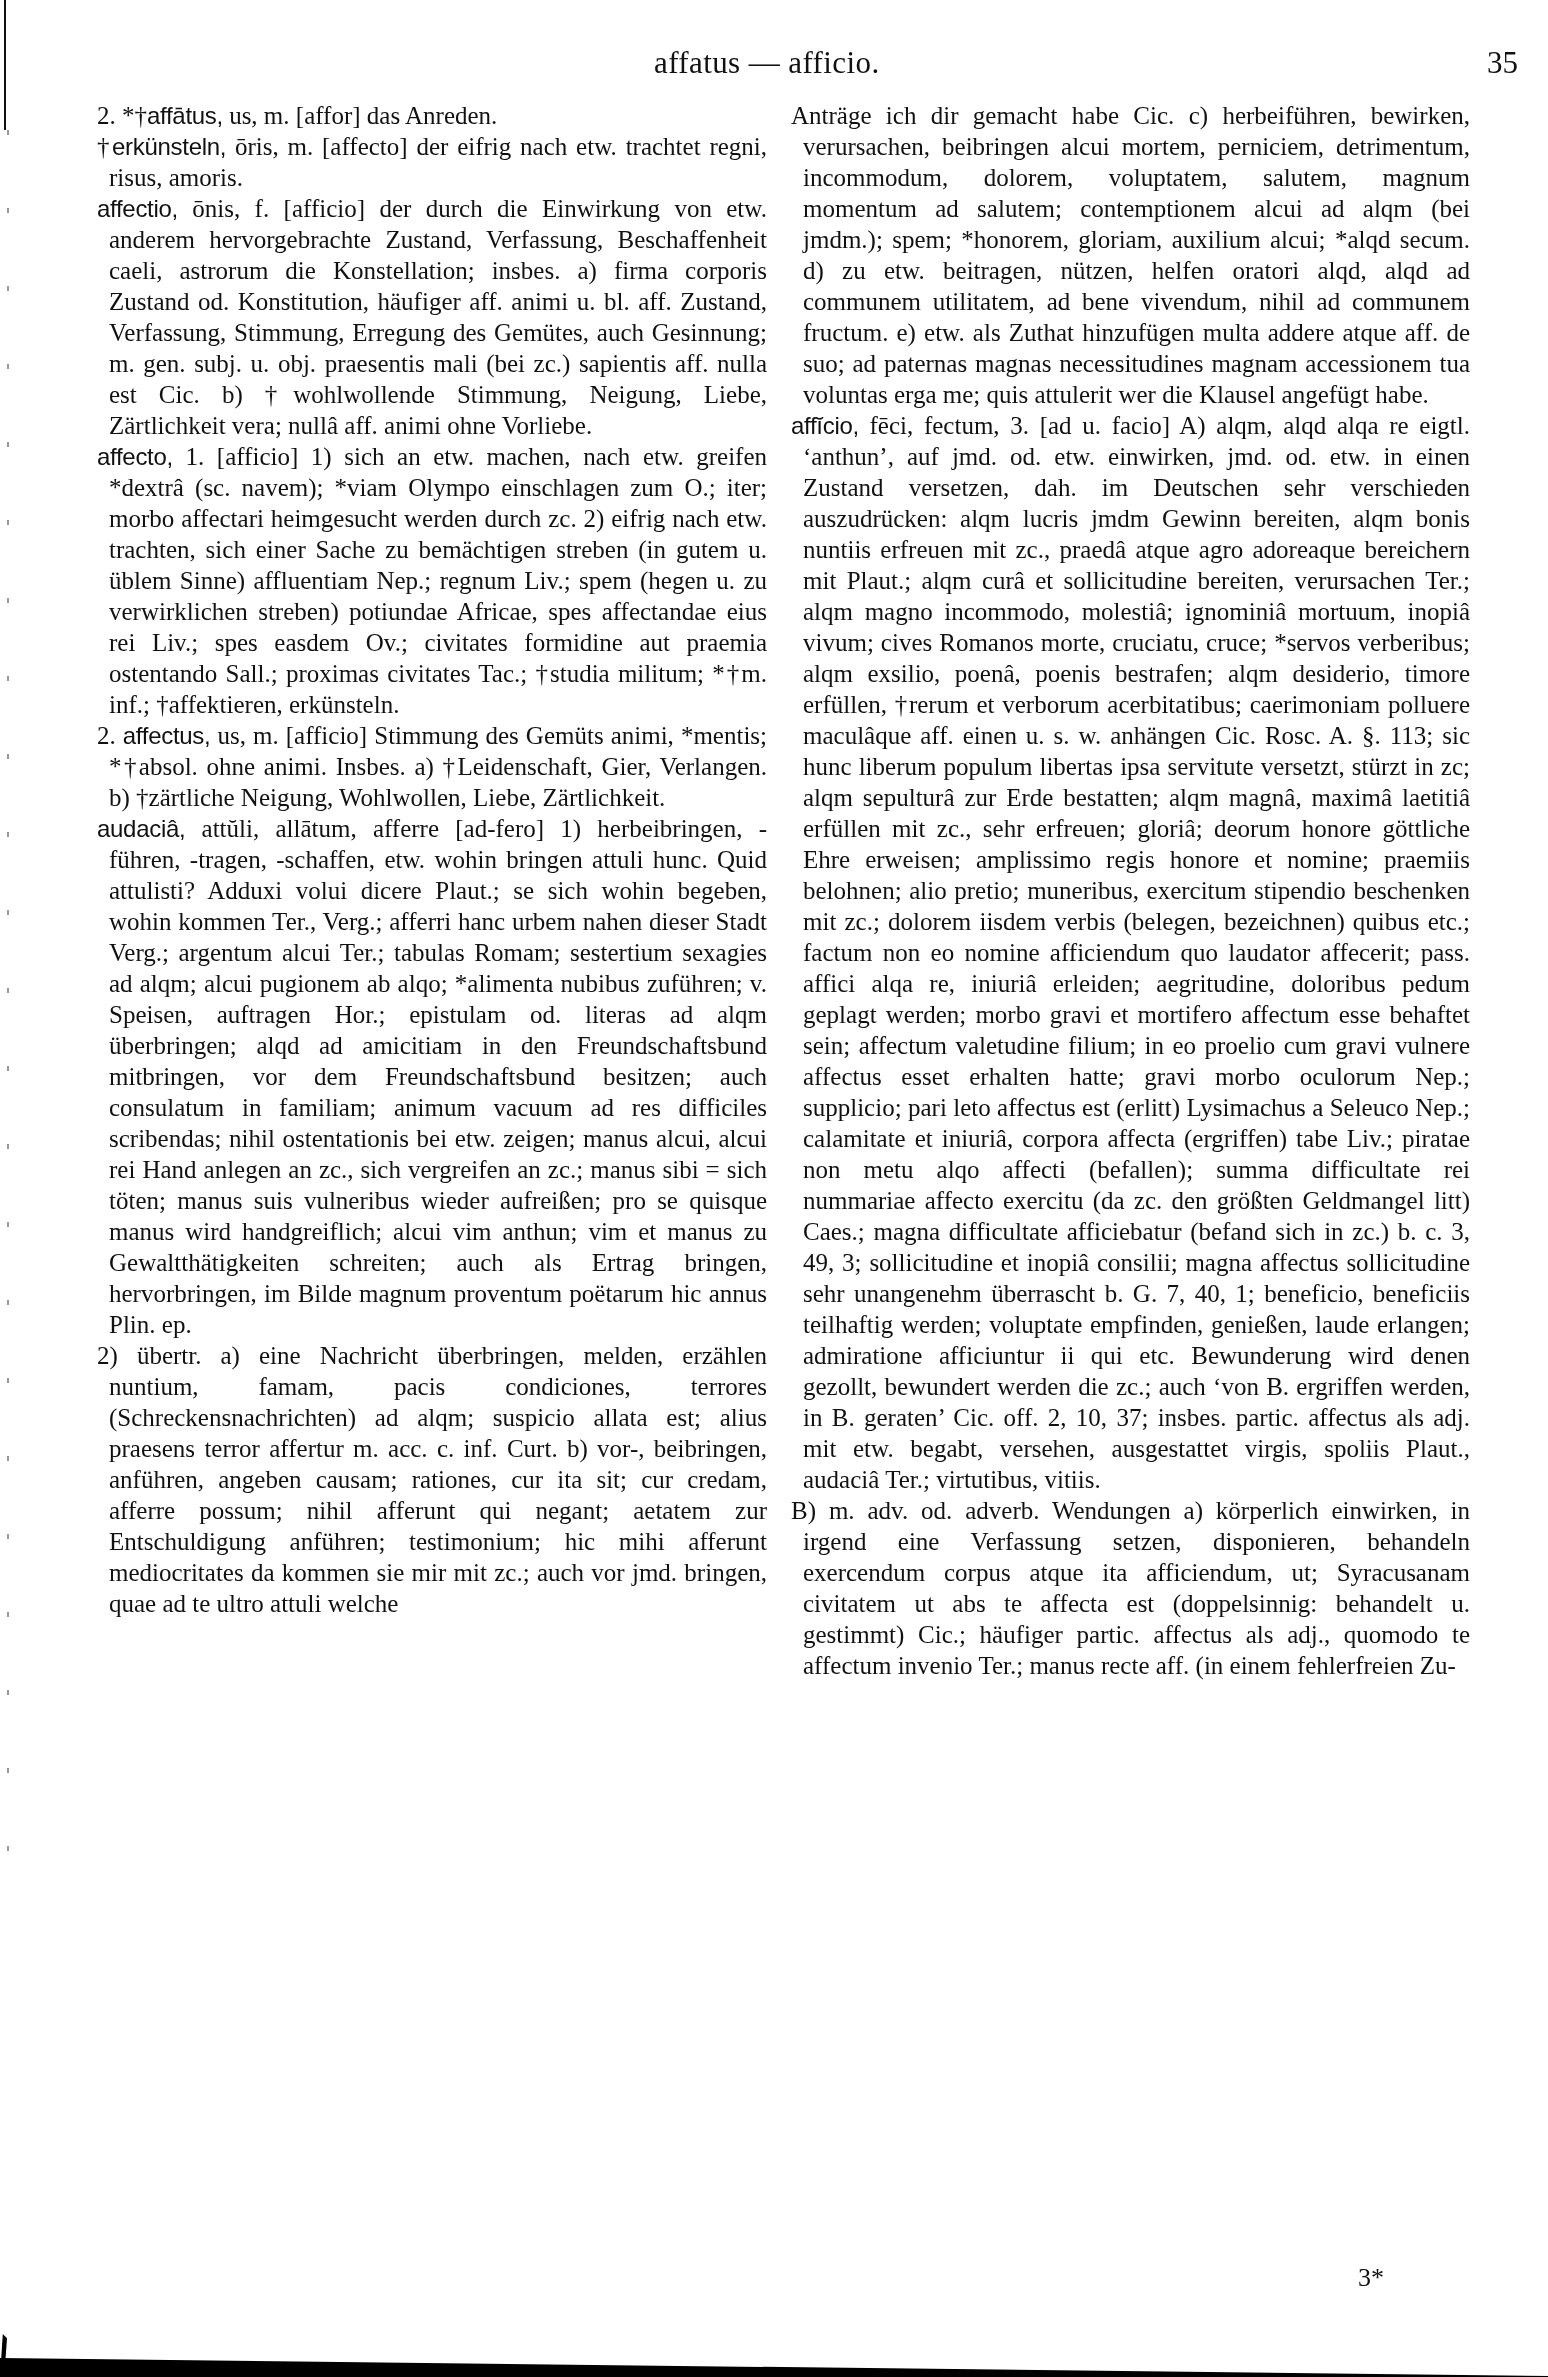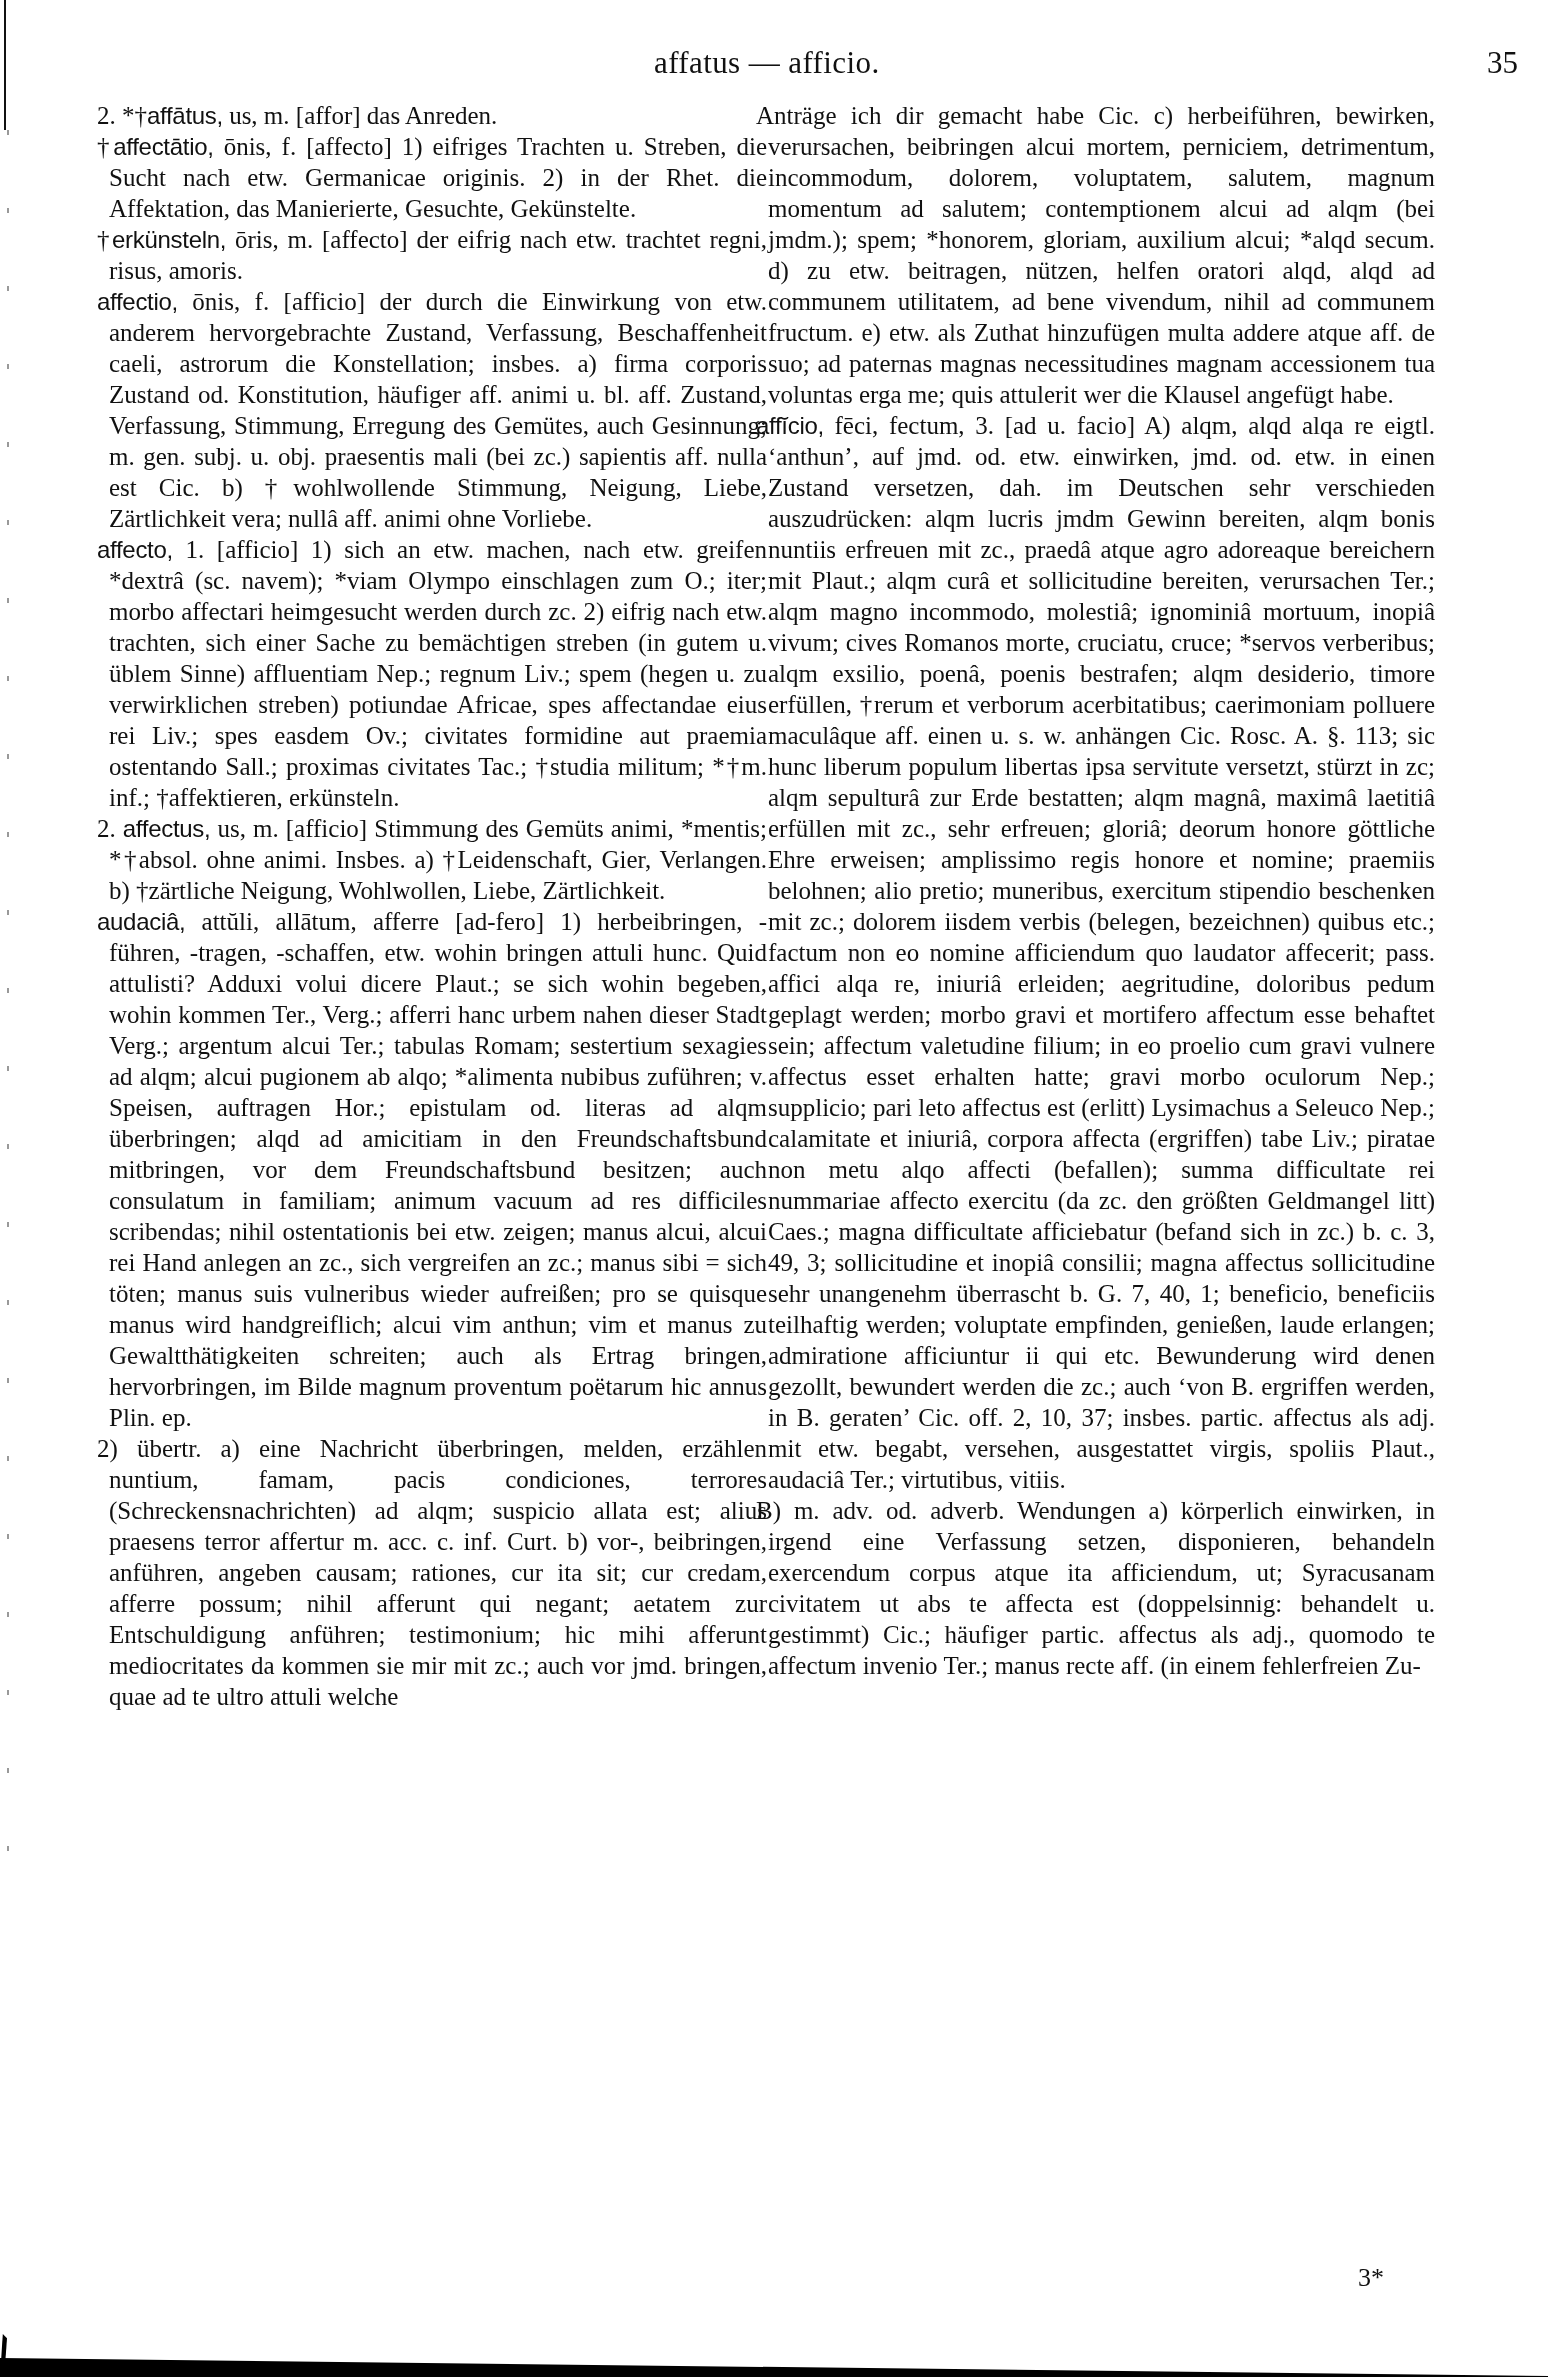--- a/index.html
+++ b/index.html
@@ -24,21 +24,21 @@
   .page-number {
     position: absolute; left: 1475px; top: 0; font-size: 31px;
     font-family: "Liberation Serif", serif;
     text-align: right;
   }
   .column {
     position: absolute; top: 100px; width: 670px;
     font-size: 25px; line-height: 31px; text-align: justify;
   }
   .col-left { left: 97px; }
-  .col-right { left: 756px; width: 679px; }
+  .col-right { left: 791px; width: 679px; }
   .entry { margin: 0 0 0 0; padding-left: 12px; text-indent: -12px; }
   .entry .hw { font-weight: normal; font-family: "Liberation Sans", sans-serif; font-size: 24px; letter-spacing: -0.3px; }
   .entry .body { }
   .sub { padding-left: 12px; text-indent: -12px; }
   .sig {
     position: absolute; left: 1358px; top: 2263px; font-size: 26px;
     font-family: "Liberation Serif", serif;
   }
   .scan-bottom {
     position: absolute; left: 0; top: 2358px; width: 1549px; height: 20px; background: #000;
@@ -57,24 +57,20 @@
 
 <div class="running-head">
   <span class="running-title">affatus — afficio.</span>
   <span class="page-number">35</span>
 </div>
 
 <div class="column col-left">
   <p class="entry">
     <span>2. *†</span><span class="hw">affātus,</span>
     <span class="body">us, m. [affor] das Anreden.</span>
-  </p>
-  <p class="entry">
-    <span>†</span><span class="hw">affectātio,</span>
-    <span class="body">ōnis, f. [affecto] 1) eifriges Trachten u. Streben, die Sucht nach etw. Germanicae originis. 2) in der Rhet. die Affektation, das Manierierte, Gesuchte, Gekünstelte.</span>
   </p>
   <p class="entry">
     <span>†</span><span class="hw">erkünsteln,</span>
     <span class="body">ōris, m. [affecto] der eifrig nach etw. trachtet regni, risus, amoris.</span>
   </p>
   <p class="entry">
     <span></span><span class="hw">affectio,</span>
     <span class="body">ōnis, f. [afficio] der durch die Einwirkung von etw. anderem hervorgebrachte Zustand, Verfassung, Beschaffenheit caeli, astrorum die Konstellation; insbes. a) firma corporis Zustand od. Konstitution, häufiger aff. animi u. bl. aff. Zustand, Verfassung, Stimmung, Erregung des Gemütes, auch Gesinnung; m. gen. subj. u. obj. praesentis mali (bei zc.) sapientis aff. nulla est Cic. b) †wohlwollende Stimmung, Neigung, Liebe, Zärtlichkeit vera; nullâ aff. animi ohne Vorliebe.</span>
   </p>
   <p class="entry">

